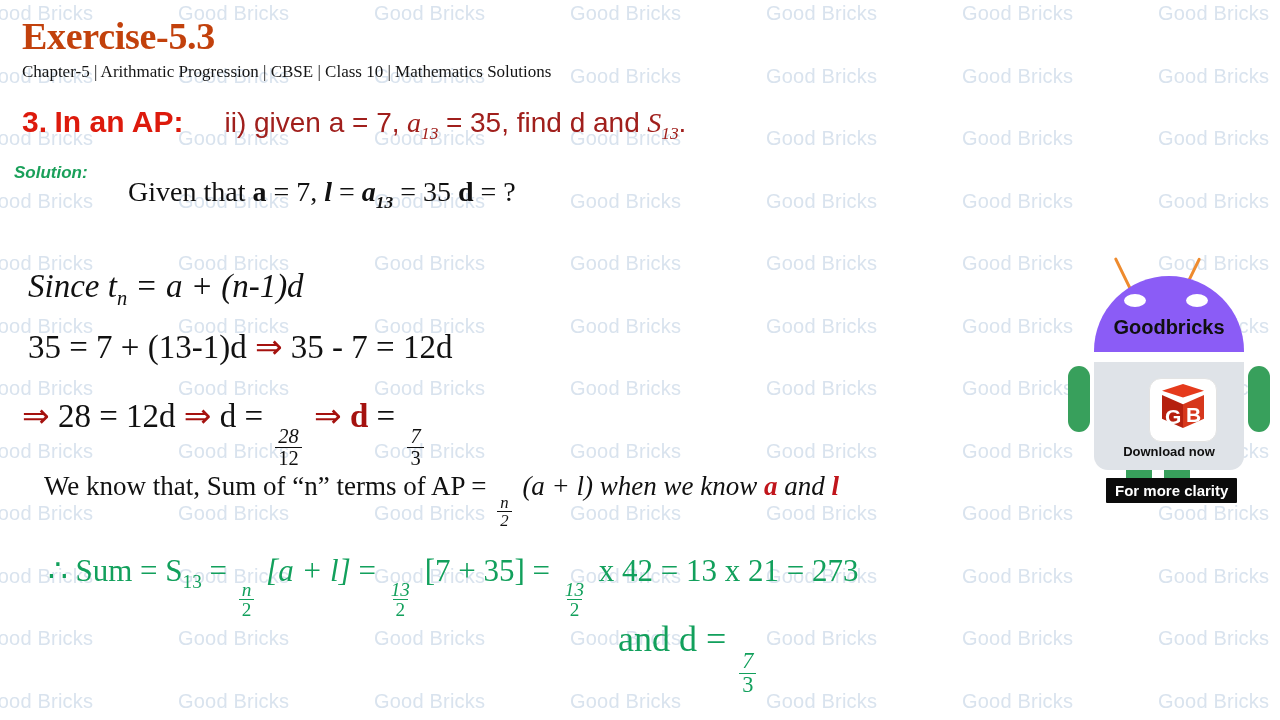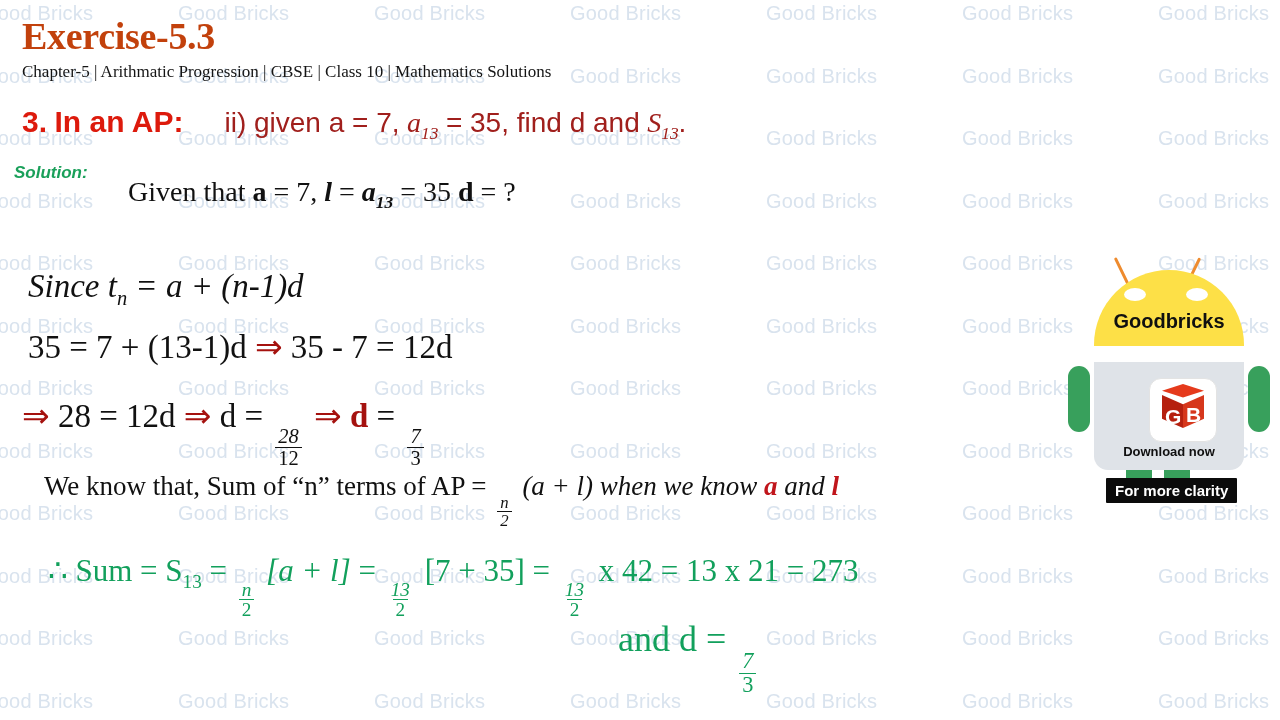--- a/index.html
+++ b/index.html
@@ -88,22 +88,22 @@
   sub{font-size:.62em;}
   .it{font-style:italic;}
 
   
   #mascot{position:absolute;left:1062px;top:252px;width:214px;height:262px;z-index:3;}
   .m-antL,.m-antR{position:absolute;width:2.6px;height:38px;background:#ee8b2e;
     border-radius:2px;top:4px;}
   .m-antL{left:60px;transform:rotate(-26deg);}
   .m-antR{left:128px;transform:rotate(26deg);}
   .m-head{
-    position:absolute;left:32px;top:18px;width:150px;height:76px;
-    background:#fde047;border-radius:75px 75px 0 0;
+    position:absolute;left:32px;top:24px;width:150px;height:76px;
+    background:#8b5cf6;border-radius:75px 75px 0 0;
   }
   .m-eye{position:absolute;top:18px;width:22px;height:13px;background:#fff;border-radius:50%;}
   .m-eye.l{left:30px;} .m-eye.r{left:92px;}
   .m-brand{
     position:absolute;left:0;top:40px;width:150px;text-align:center;
     font-family:"Liberation Sans", sans-serif;font-weight:bold;font-size:20px;color:#101010;
   }
   .m-body{
     position:absolute;left:32px;top:110px;width:150px;height:108px;
     background:#dfe3e8;border-radius:0 0 14px 14px;

